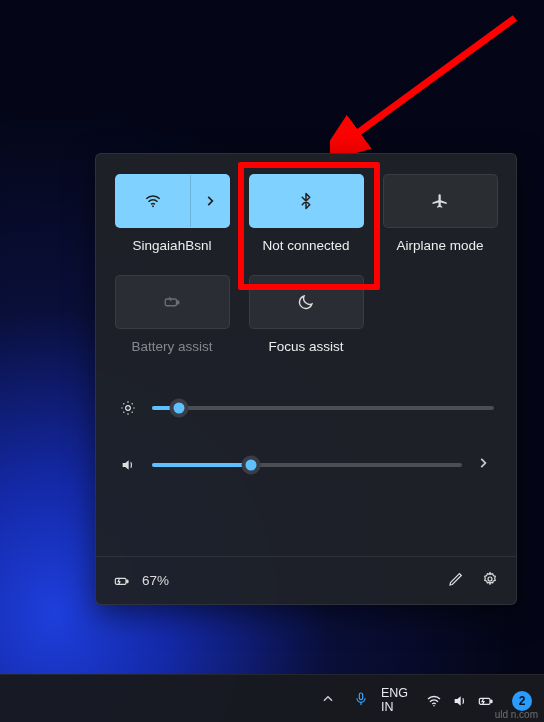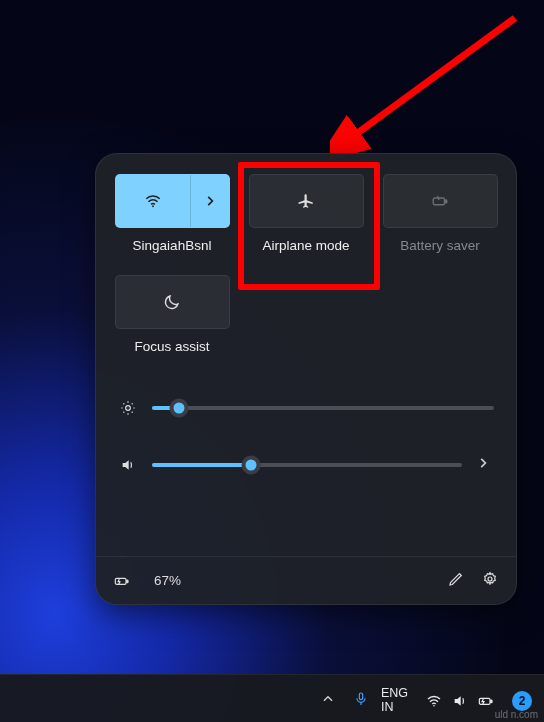--- a/index.html
+++ b/index.html
@@ -18,21 +18,21 @@
     pointer-events: none;
   }
 
   
   .panel {
     position: absolute;
     top: 153px; left: 95px;
     width: 422px; height: 452px;
     background: rgba(30, 33, 40, 0.96);
     border: 1px solid rgba(255,255,255,0.08);
-    border-radius: 22px;
+    border-radius: 6px;
     padding: 20px 18px 0 18px;
     box-shadow: 0 10px 30px rgba(0,0,0,0.5);
   }
 
   .grid {
     display: grid;
     grid-template-columns: repeat(3, 1fr);
     gap: 14px 18px;
     row-gap: 22px;
   }
@@ -88,21 +88,21 @@
 
   
   .panel-footer {
     position:absolute; left:0; right:0; bottom:0;
     height: 48px;
     border-top: 1px solid rgba(255,255,255,0.08);
     display:flex; align-items:center; justify-content:space-between;
     padding: 0 18px;
     color:#ddd; font-size:13.5px;
   }
-  .footer-left { display:flex; align-items:center; gap:24px; }
+  .footer-left { display:flex; align-items:center; gap:12px; }
   .footer-right { display:flex; align-items:center; gap:18px; }
   .footer-right .ico { cursor:pointer; color:#ddd; }
 
   
   .taskbar {
     position:absolute; left:0; right:0; bottom:0;
     height: 48px;
     background: rgba(24,26,31,0.97);
     border-top: 1px solid rgba(255,255,255,0.06);
     display:flex; align-items:center; justify-content:flex-end;
@@ -157,39 +157,47 @@
         </div>
         <div class="chev">
           <svg class="i14" viewBox="0 0 24 24" fill="none" stroke="currentColor" stroke-width="3">
               <path d="M9 5l7 7-7 7"></path>
             </svg>
         </div>
       </div>
       <div class="label">SingaiahBsnl</div>
     </div>
 
+    <div class="tile-wrap">
+      <div class="tile on">
+        <svg class="i" viewBox="0 0 24 24" fill="none" stroke="currentColor" stroke-width="2" stroke-linejoin="round" stroke-linecap="round">
+          <path d="M7 7l10 10-5 5V2l5 5L7 17"></path>
+        </svg>
+      </div>
+      <div class="label">Not connected</div>
+    </div>
 
     <div class="tile-wrap">
       <div class="tile">
         <svg class="i" viewBox="0 0 24 24" fill="none" stroke="currentColor" stroke-width="1.8">
           <path d="M21 14l-8-3V4.5c0-.8-.7-1.5-1.5-1.5S10 3.7 10 4.5V11l-8 3v2l8-2v4l-2 1.5V21l3.5-1 3.5 1v-1.5L13 18v-4l8 2z" fill="currentColor" stroke="none"></path>
         </svg>
       </div>
       <div class="label">Airplane mode</div>
     </div>
 
     <div class="tile-wrap">
       <div class="tile dim">
         <svg class="i" viewBox="0 0 24 24" fill="none" stroke="currentColor" stroke-width="1.8">
           <rect x="3" y="8" width="15" height="9" rx="2"></rect>
             <rect x="19" y="10.5" width="2" height="4" rx="1" fill="currentColor"></rect>
           <path d="M9 6c0 2 1.5 2.5 1.5 4" stroke-linecap="round"></path>
         </svg>
       </div>
-      <div class="label dim">Battery saver</div>
+      <div class="label dim">Battery assist</div>
     </div>
 
     <div class="tile-wrap">
       <div class="tile">
         <svg class="i" viewBox="0 0 24 24" fill="none" stroke="currentColor" stroke-width="1.8">
           <path d="M20 14.5A8 8 0 0 1 9.5 4 8.5 8.5 0 1 0 20 14.5z"></path>
         </svg>
       </div>
       <div class="label">Focus assist</div>
     </div>

